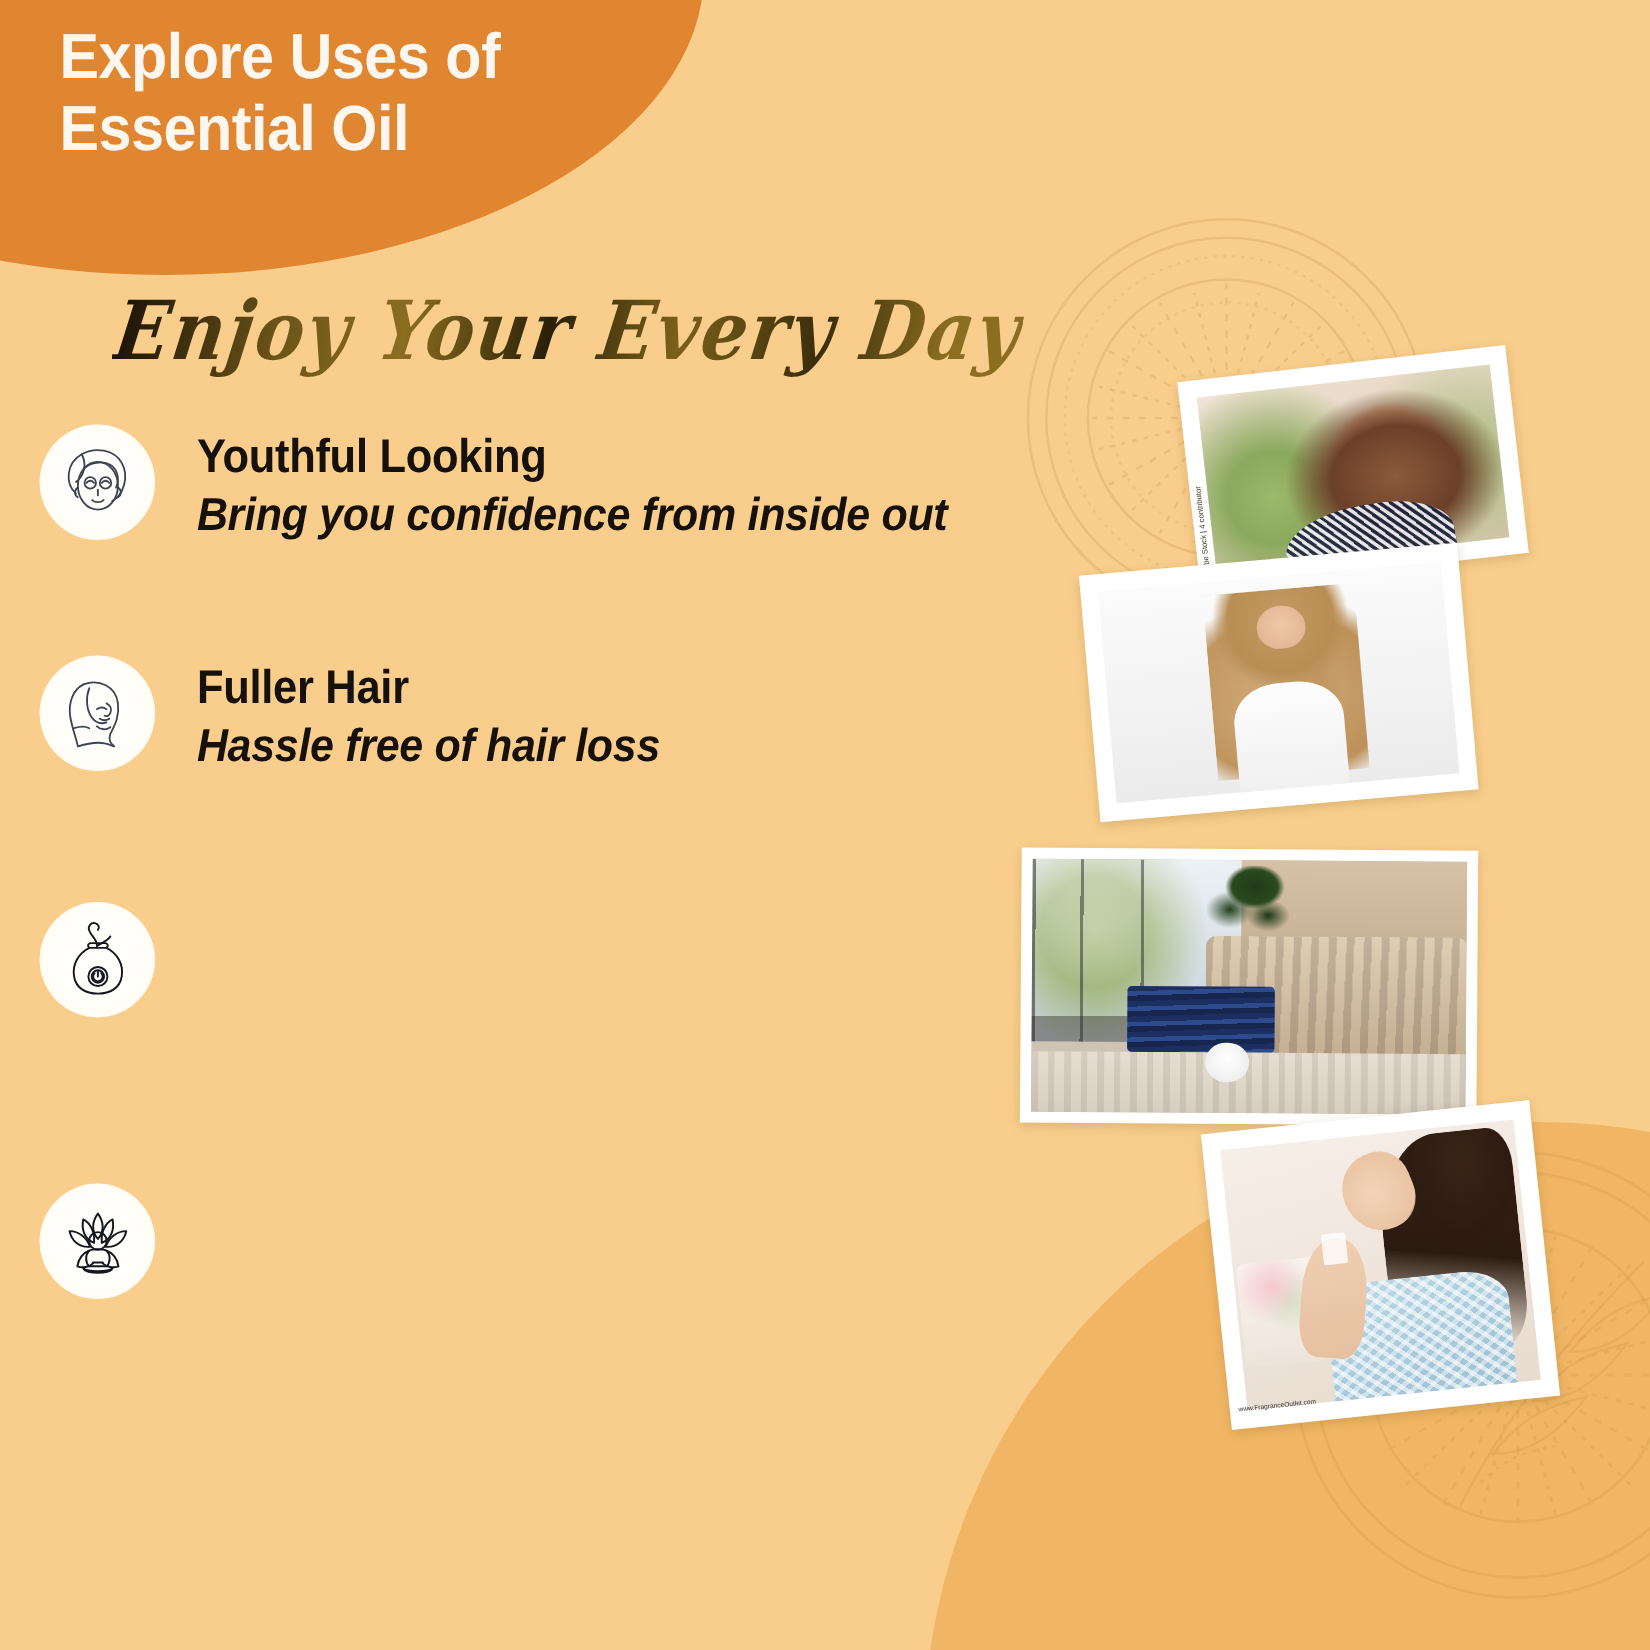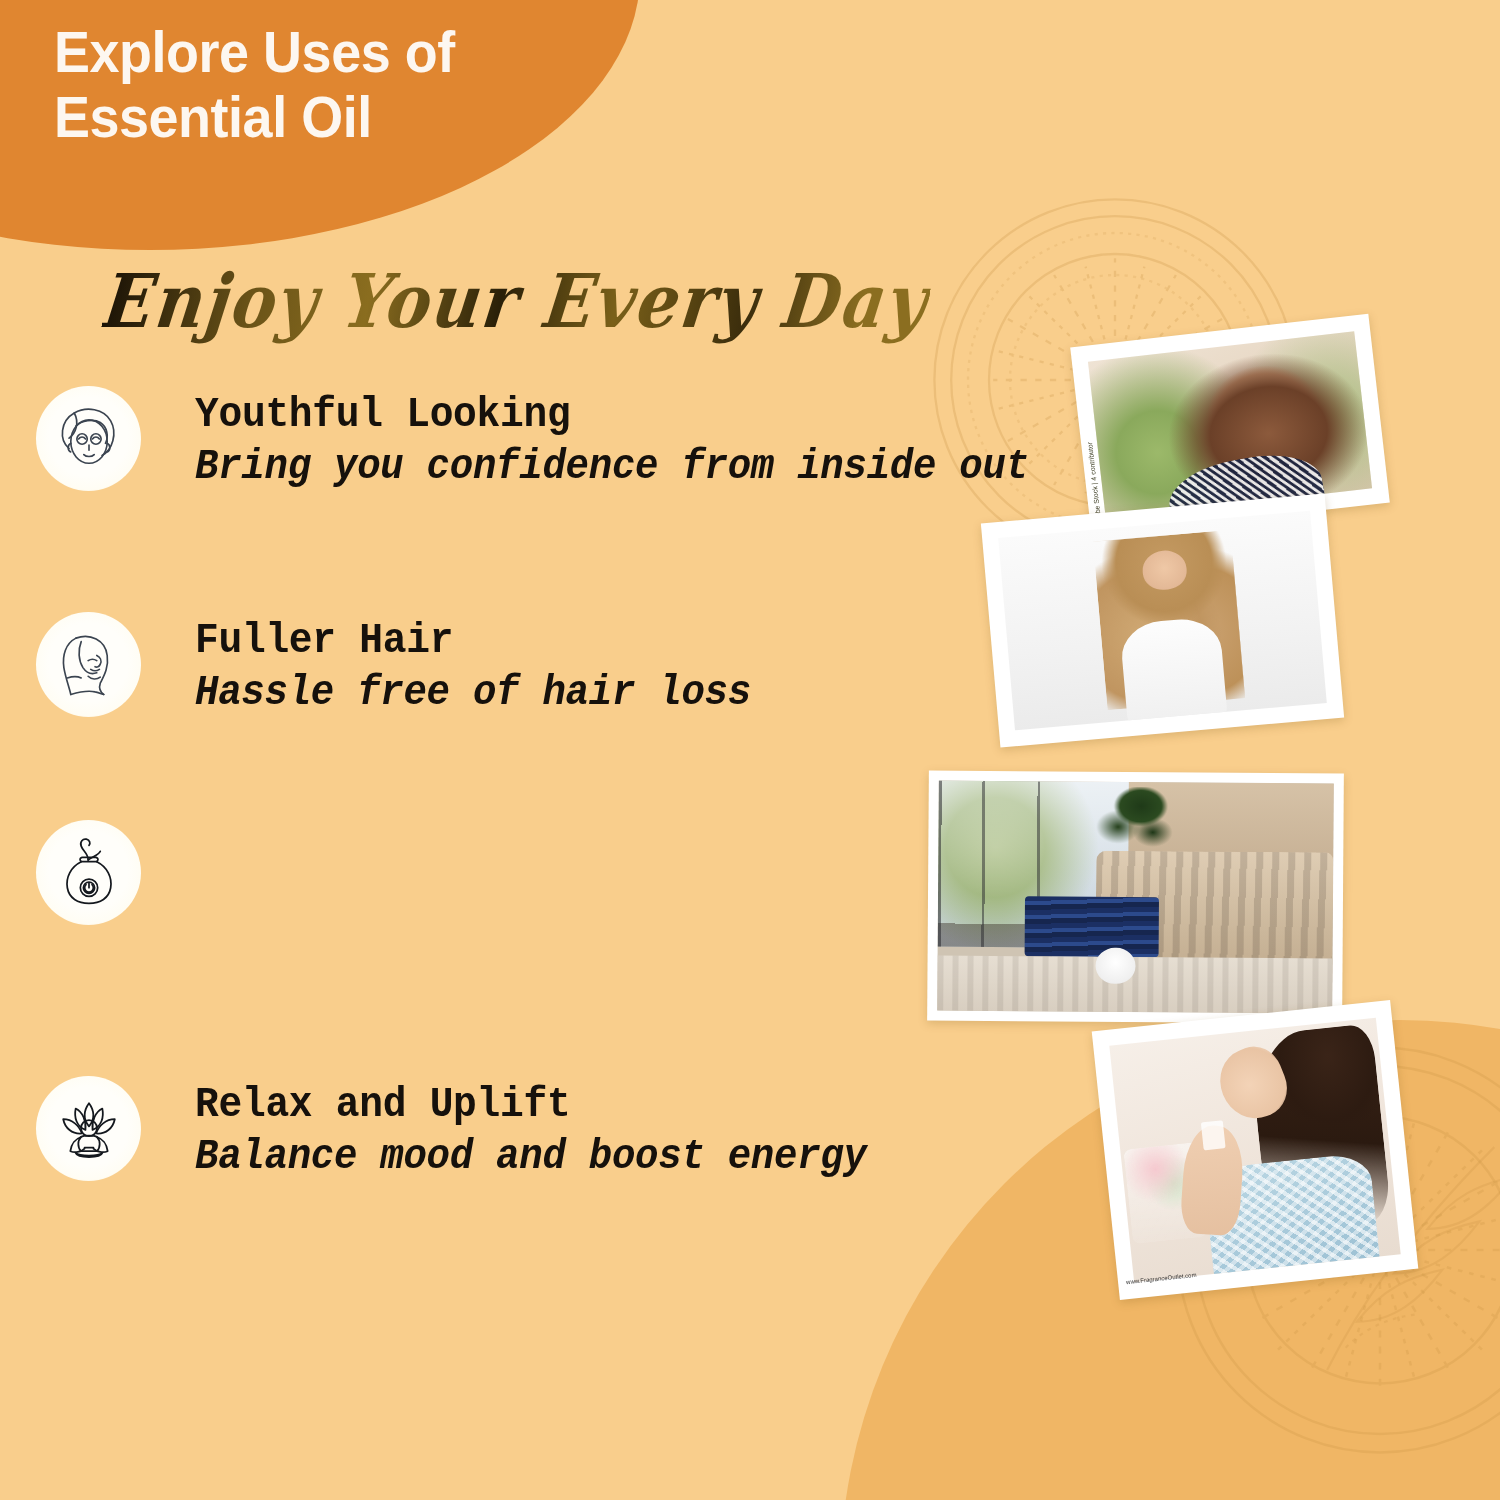--- a/index.html
+++ b/index.html
@@ -82,35 +82,35 @@
   
   .features { position:absolute; left:0; top:0; width:1000px; z-index:4; }
 
   .feature-row {
     position:absolute;
     display:flex;
     align-items:flex-start;
     width:980px;
   }
   .feature-row.r0 { top:386px; }
-  .feature-row.r1 { top:612px; }
+  .feature-row.r1 { top:596px; }
   .feature-row.r2 { top:820px; }
   .feature-row.r3 { top:1076px; }
 
   .icon-badge {
     width:105px; height:105px;
     min-width:105px;
     border-radius:50%;
     background:radial-gradient(circle at 50% 48%, #FFFEFA 52%, #FFFDF4 70%, rgba(255,253,244,0.25) 93%, rgba(255,253,244,0) 100%);
     display:flex; align-items:center; justify-content:center;
     margin-left:36px;
   }
   .icon-badge svg { display:block; }
 
-  .feature-text { margin-left:54px; padding-top:6px;font-family:Liberation Mono, monospace; }
+  .feature-text { margin-left:38px; padding-top:6px; }
 
   .feature-title {
     font-size:43px;
     font-weight:bold;
     color:#16110C;
     line-height:1.08;
     letter-spacing:-0.3px;
     transform:scaleX(0.92);
     transform-origin:left center;
     white-space:nowrap;
@@ -429,24 +429,20 @@
           <path d="M74 34 C72 44 64 51 53 50 C56 41 64 34 74 34 Z"></path>
           <circle cx="45" cy="44" r="9"></circle>
           <path d="M36 54 C30 56 25 62 24 70 C29 72 36 71 40 67"></path>
           <path d="M54 54 C60 56 65 62 66 70 C61 72 54 71 50 67"></path>
           <path d="M36 54 C39 52 51 52 54 54 C58 58 58 66 54 70 L36 70 C32 66 32 58 36 54 Z"></path>
           <path d="M30 72 C34 76 56 76 60 72 C58 78 32 78 30 72 Z"></path>
           <path d="M40 66 L50 66"></path>
         </g>
       </svg>
     </div>
-    <div class="feature-text">
-      <div class="feature-title">Relax and Uplift</div>
-      <div class="feature-sub">Balance mood and boost energy</div>
-    </div>
   </div>
 
 </div>
 
 <div class="collage">
 
   <div class="photo" id="photo-youthful">
     <div class="inner">
       <div class="dress"></div>
     </div>

